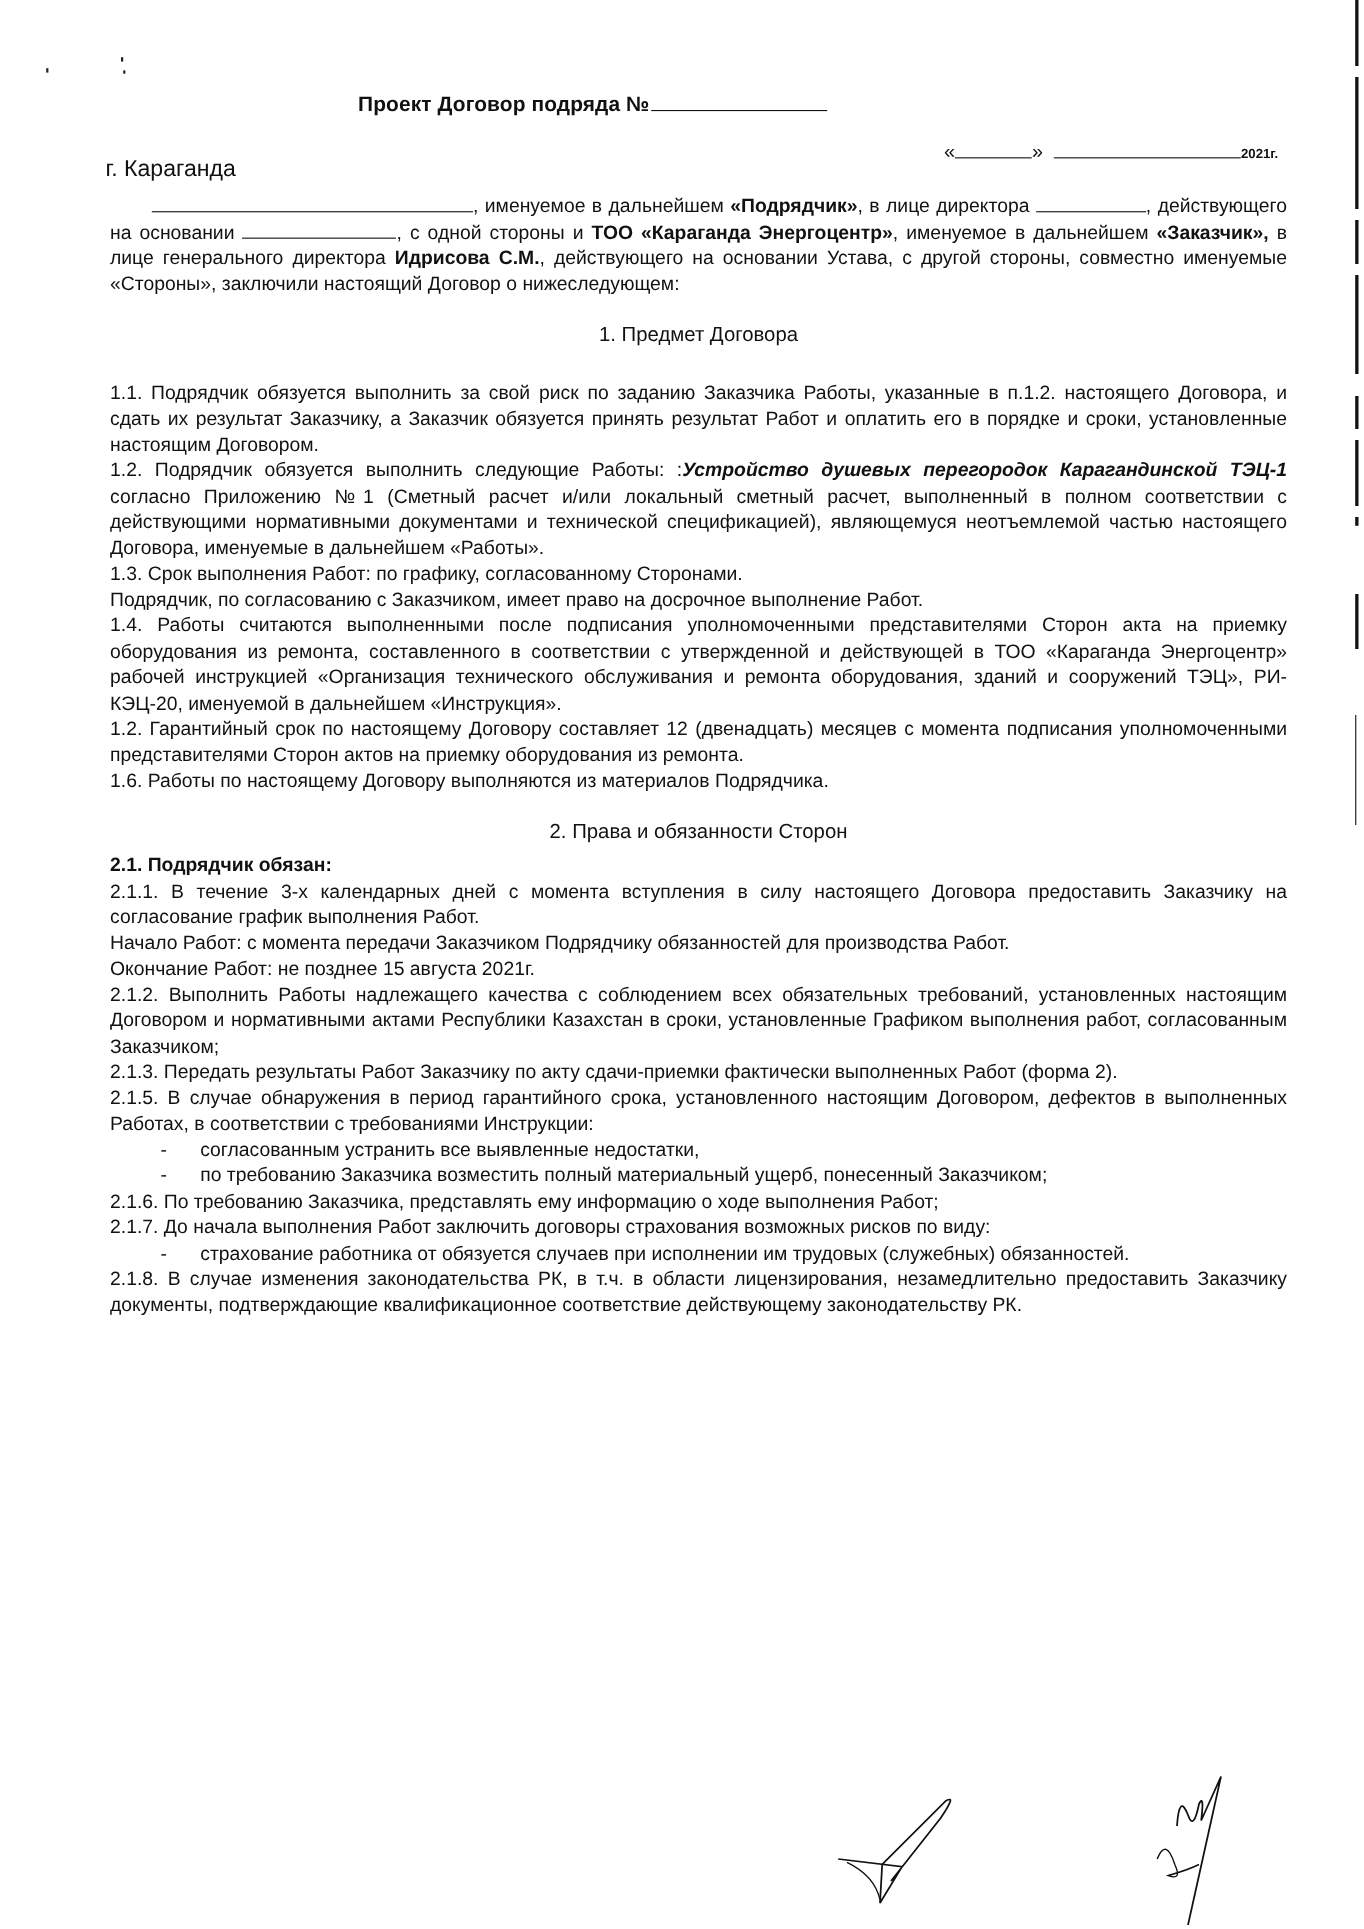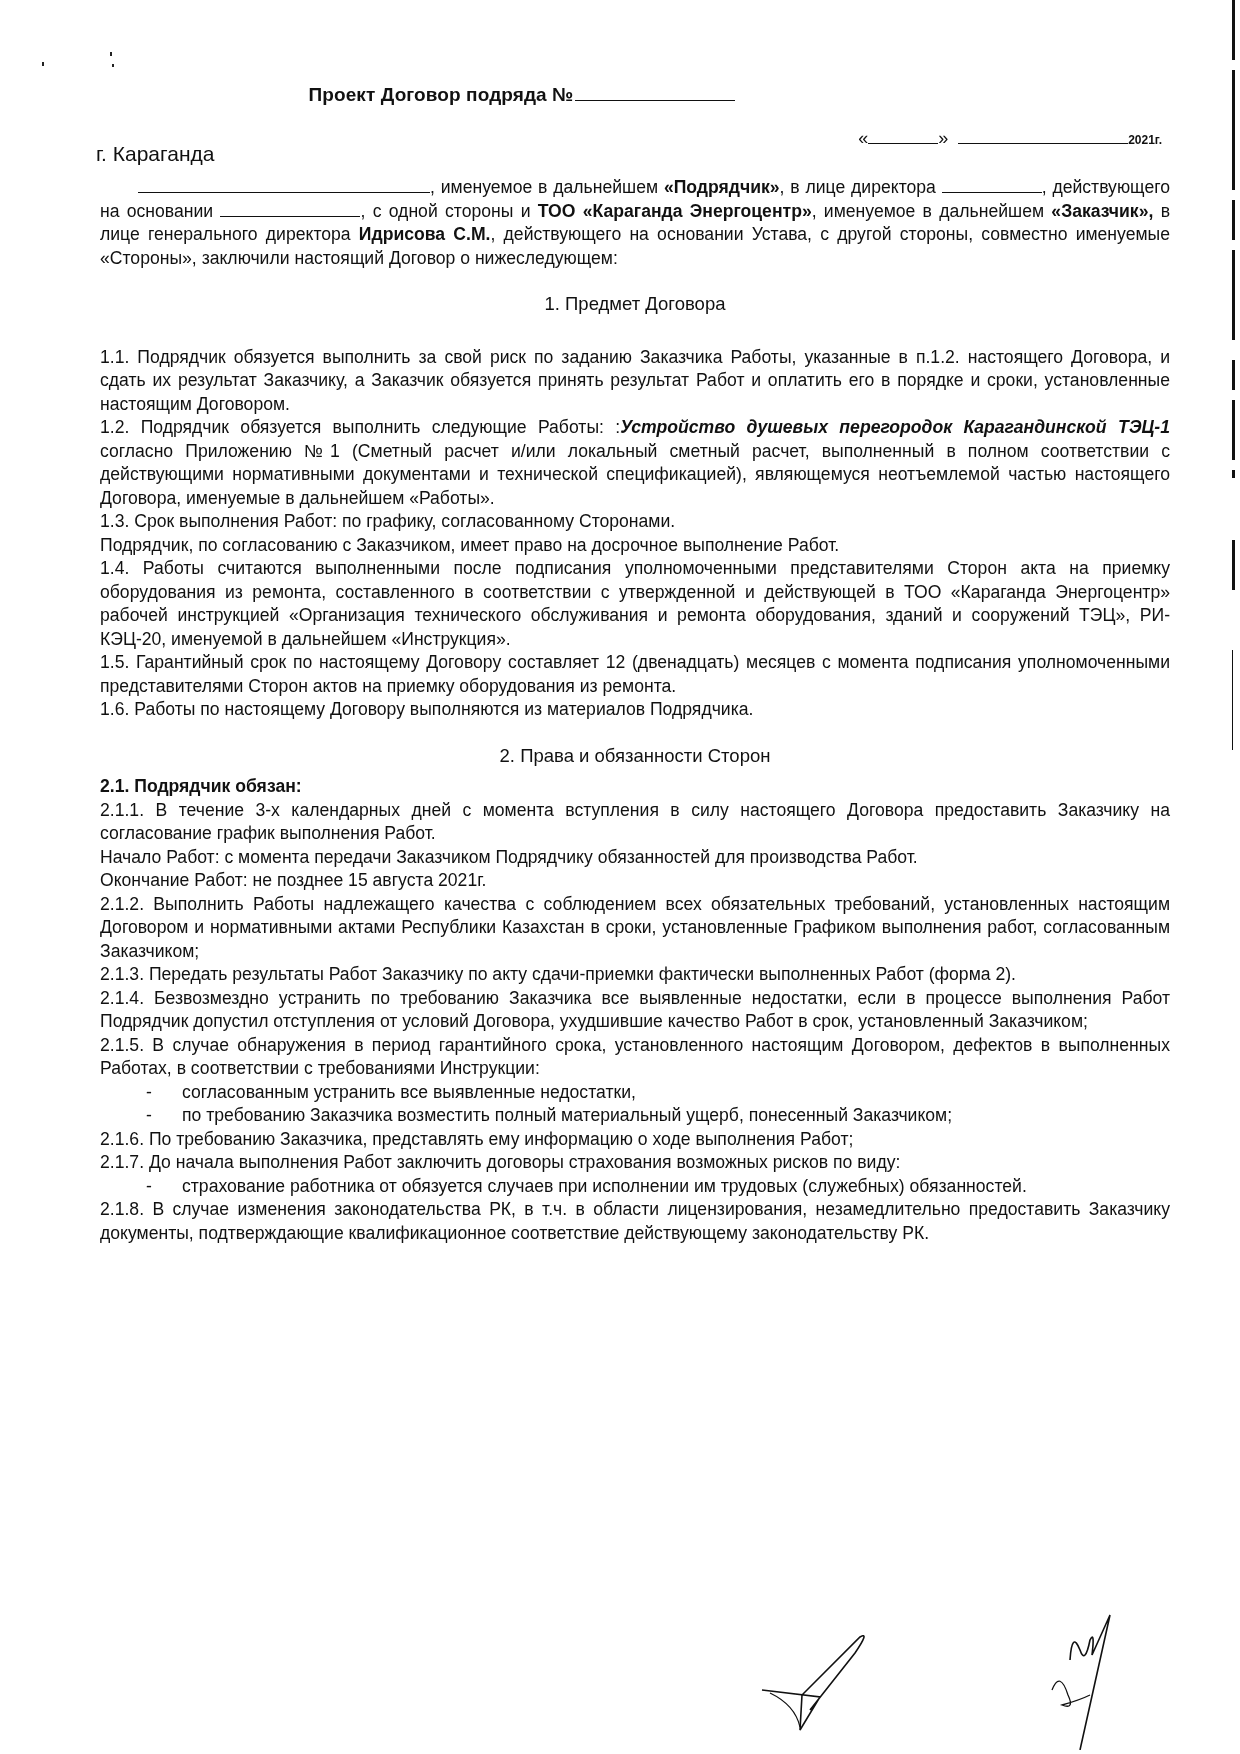--- a/index.html
+++ b/index.html
@@ -1,19 +1,19 @@
 <!DOCTYPE html>
 <html><head>
 <meta charset="utf-8">
 <style>
   html, body { margin: 0; padding: 0; background: #ffffff; }
   body { width: 1240px; height: 1754px; position: relative; overflow: hidden;
          font-family: "Liberation Sans", sans-serif; color: #111; }
   .page { position: absolute; left: 0; top: 0; width: 1240px; height: 1754px; background: #fff; }
-  .title { position: absolute; top: 84px; left: 0; width: 1044px; text-align: center;
+  .title { position: absolute; top: 84px; left: 17px; width: 1044px; text-align: center;
            font-weight: bold; font-size: 19px; letter-spacing: 0.1px; }
   .title .blank { display: inline-block; width: 160px; border-bottom: 1.5px solid #111; margin-left: 2px; height: 16px; vertical-align: baseline;}
   .city { position: absolute; left: 96px; top: 142px; font-size: 21px; }
   .date { position: absolute; right: 78px; top: 128px; font-size: 18px; }
   .date .b1 { display:inline-block; width: 70px; border-bottom: 1.2px solid #111; height: 14px; }
   .date .b2 { display:inline-block; width: 170px; border-bottom: 1.2px solid #111; height: 14px; margin-left: 10px;}
   .date .yr { font-weight: bold; font-size: 12px; }
   .body { position: absolute; left: 100px; width: 1070px; top: 176px; font-size: 17.6px; line-height: 23.5px; }
   .just { text-align: justify; text-align-last: left; }
   .ul { display:inline-block; border-bottom: 1.2px solid #111; height: 14px; vertical-align: baseline; }
@@ -65,32 +65,31 @@
       <span class="ul" style="width:292px;margin-left:38px"></span><span>, именуемое в дальнейшем </span><span class="b">«Подрядчик»</span><span>, в лице директора </span><span class="ul" style="width:100px"></span><span>, действующего на основании </span><span class="ul" style="width:140px"></span><span>, с одной стороны и </span><span class="b">ТОО «Караганда Энергоцентр»</span><span>, именуемое в дальнейшем </span><span class="b">«Заказчик»,</span><span> в лице генерального директора </span><span class="b">Идрисова С.М.</span><span>, действующего на основании Устава, с другой стороны, совместно именуемые «Стороны», заключили настоящий Договор о нижеследующем:</span>
     </p>
 
     <div class="h" style="margin-top:22px;margin-bottom:30px">1.  Предмет Договора</div>
 
     <p class="just">1.1. Подрядчик обязуется выполнить за свой риск по заданию Заказчика Работы, указанные в п.1.2. настоящего Договора, и сдать их результат Заказчику, а Заказчик обязуется принять результат Работ и оплатить его в порядке и сроки, установленные настоящим Договором.</p>
     <p class="just"><span>1.2. Подрядчик обязуется выполнить следующие Работы: :</span><span class="bi">Устройство душевых перегородок Карагандинской ТЭЦ-1</span><span> согласно Приложению №1 (Сметный расчет и/или локальный сметный расчет, выполненный в полном соответствии с действующими нормативными документами и технической спецификацией), являющемуся неотъемлемой частью настоящего Договора, именуемые в дальнейшем «Работы».</span></p>
     <p>1.3. Срок выполнения Работ: по графику, согласованному Сторонами.</p>
     <p>Подрядчик, по согласованию с Заказчиком, имеет право на досрочное выполнение Работ.</p>
     <p class="just">1.4. Работы считаются выполненными после подписания уполномоченными представителями Сторон акта на приемку оборудования из  ремонта, составленного в соответствии с утвержденной и действующей в ТОО «Караганда Энергоцентр» рабочей инструкцией «Организация технического обслуживания и ремонта оборудования, зданий и сооружений ТЭЦ», РИ-КЭЦ-20, именуемой в дальнейшем «Инструкция».</p>
-    <p class="just">1.5. Гарантийный срок по настоящему Договору составляет 12 (двенадцать) месяцев с момента подписания уполномоченными представителями Сторон актов на приемку оборудования из ремонта.</p>
+    <p class="just">1.2. Гарантийный срок по настоящему Договору составляет 12 (двенадцать) месяцев с момента подписания уполномоченными представителями Сторон актов на приемку оборудования из ремонта.</p>
     <p>1.6. Работы по настоящему Договору выполняются из материалов Подрядчика.</p>
 
     <div class="h h2">2.  Права и обязанности Сторон</div>
 
     <p class="b">2.1. Подрядчик обязан:</p>
     <p class="just">2.1.1. В течение 3-х календарных дней с момента вступления в силу настоящего Договора предоставить Заказчику на согласование график выполнения Работ.</p>
     <p class="just">Начало Работ:  с момента передачи Заказчиком Подрядчику обязанностей для производства Работ.</p>
     <p>Окончание Работ: не позднее 15 августа 2021г.</p>
     <p class="just">2.1.2. Выполнить Работы надлежащего качества с соблюдением всех обязательных требований, установленных настоящим Договором и нормативными актами Республики Казахстан в сроки, установленные Графиком выполнения работ, согласованным Заказчиком;</p>
     <p class="just">2.1.3. Передать результаты Работ Заказчику по акту сдачи-приемки фактически выполненных Работ (форма 2).</p>
-    <p class="just">2.1.4. Безвозмездно устранить по требованию Заказчика все выявленные недостатки, если в процессе выполнения Работ Подрядчик допустил отступления от условий Договора, ухудшившие качество Работ в срок, установленный Заказчиком;</p>
     <p class="just">2.1.5. В случае обнаружения в период гарантийного срока, установленного настоящим Договором, дефектов в выполненных Работах, в соответствии с требованиями Инструкции:</p>
     <div class="dash">
         <span class="d">-</span>
         <span class="t">согласованным устранить все выявленные недостатки,</span>
       </div>
     <div class="dash">
         <span class="d">-</span>
         <span class="t">по требованию Заказчика возместить полный материальный ущерб, понесенный Заказчиком;</span>
       </div>
     <p>2.1.6. По требованию Заказчика,  представлять ему информацию о ходе выполнения Работ;</p>

